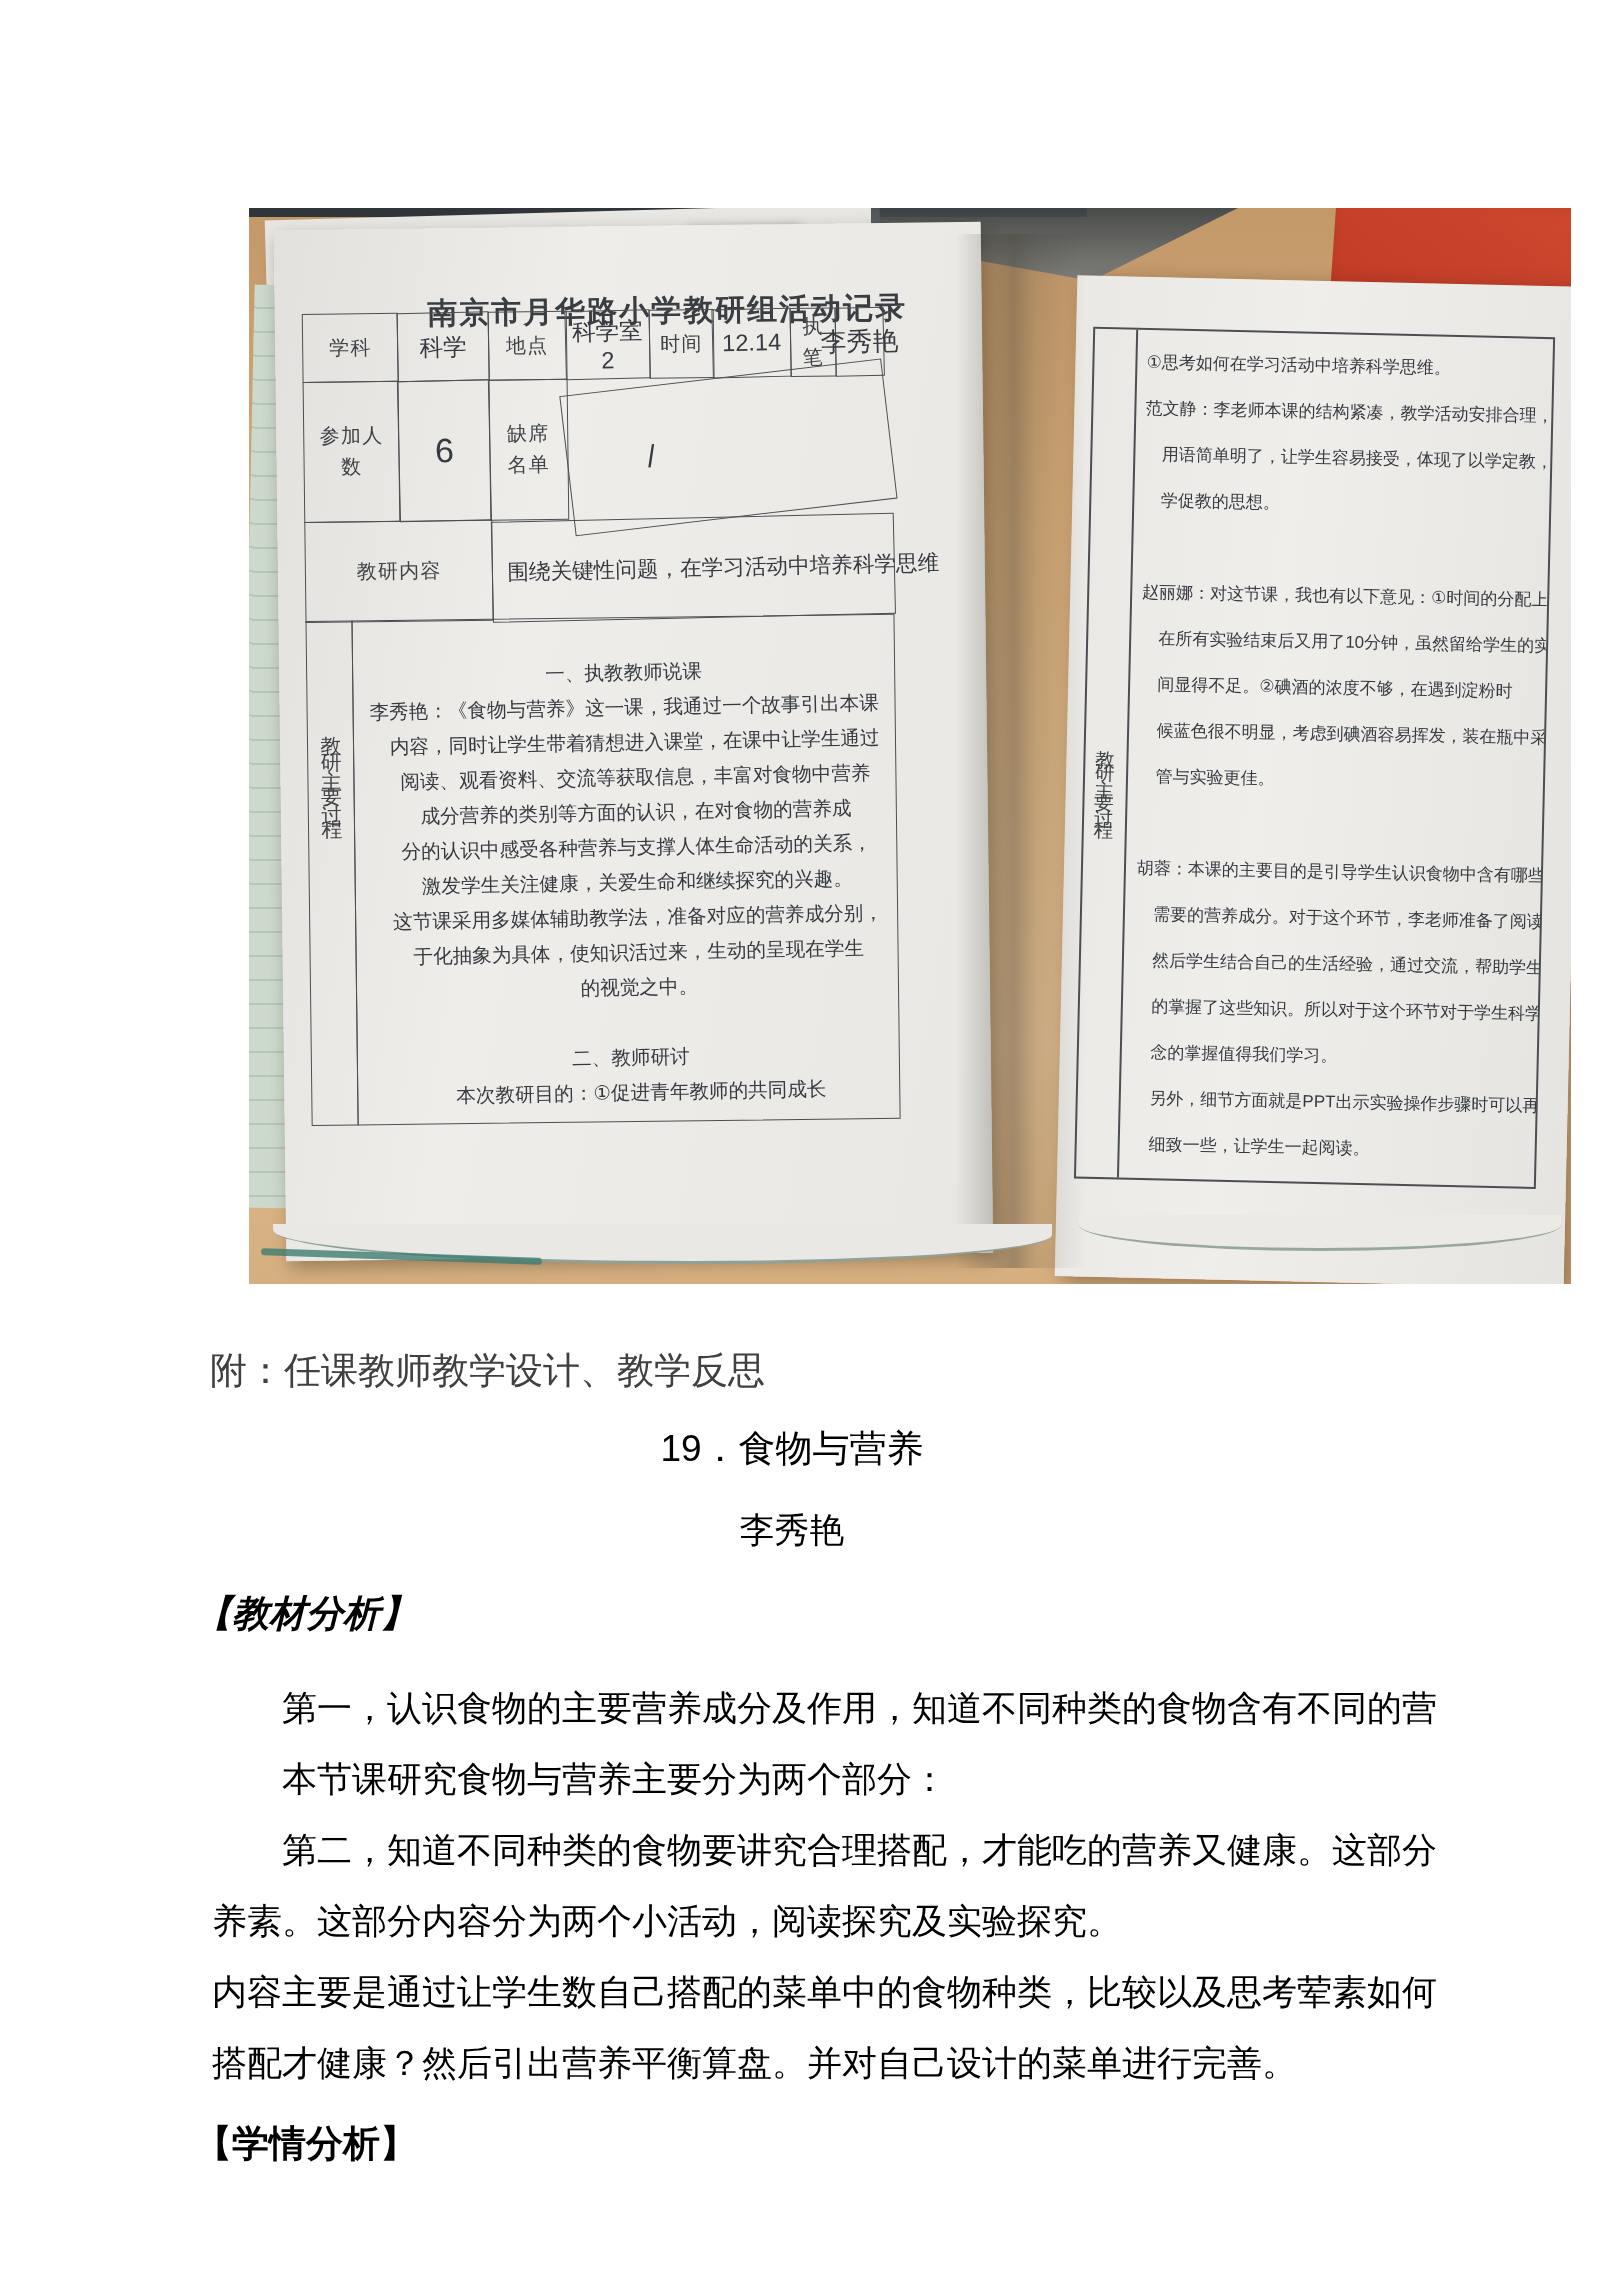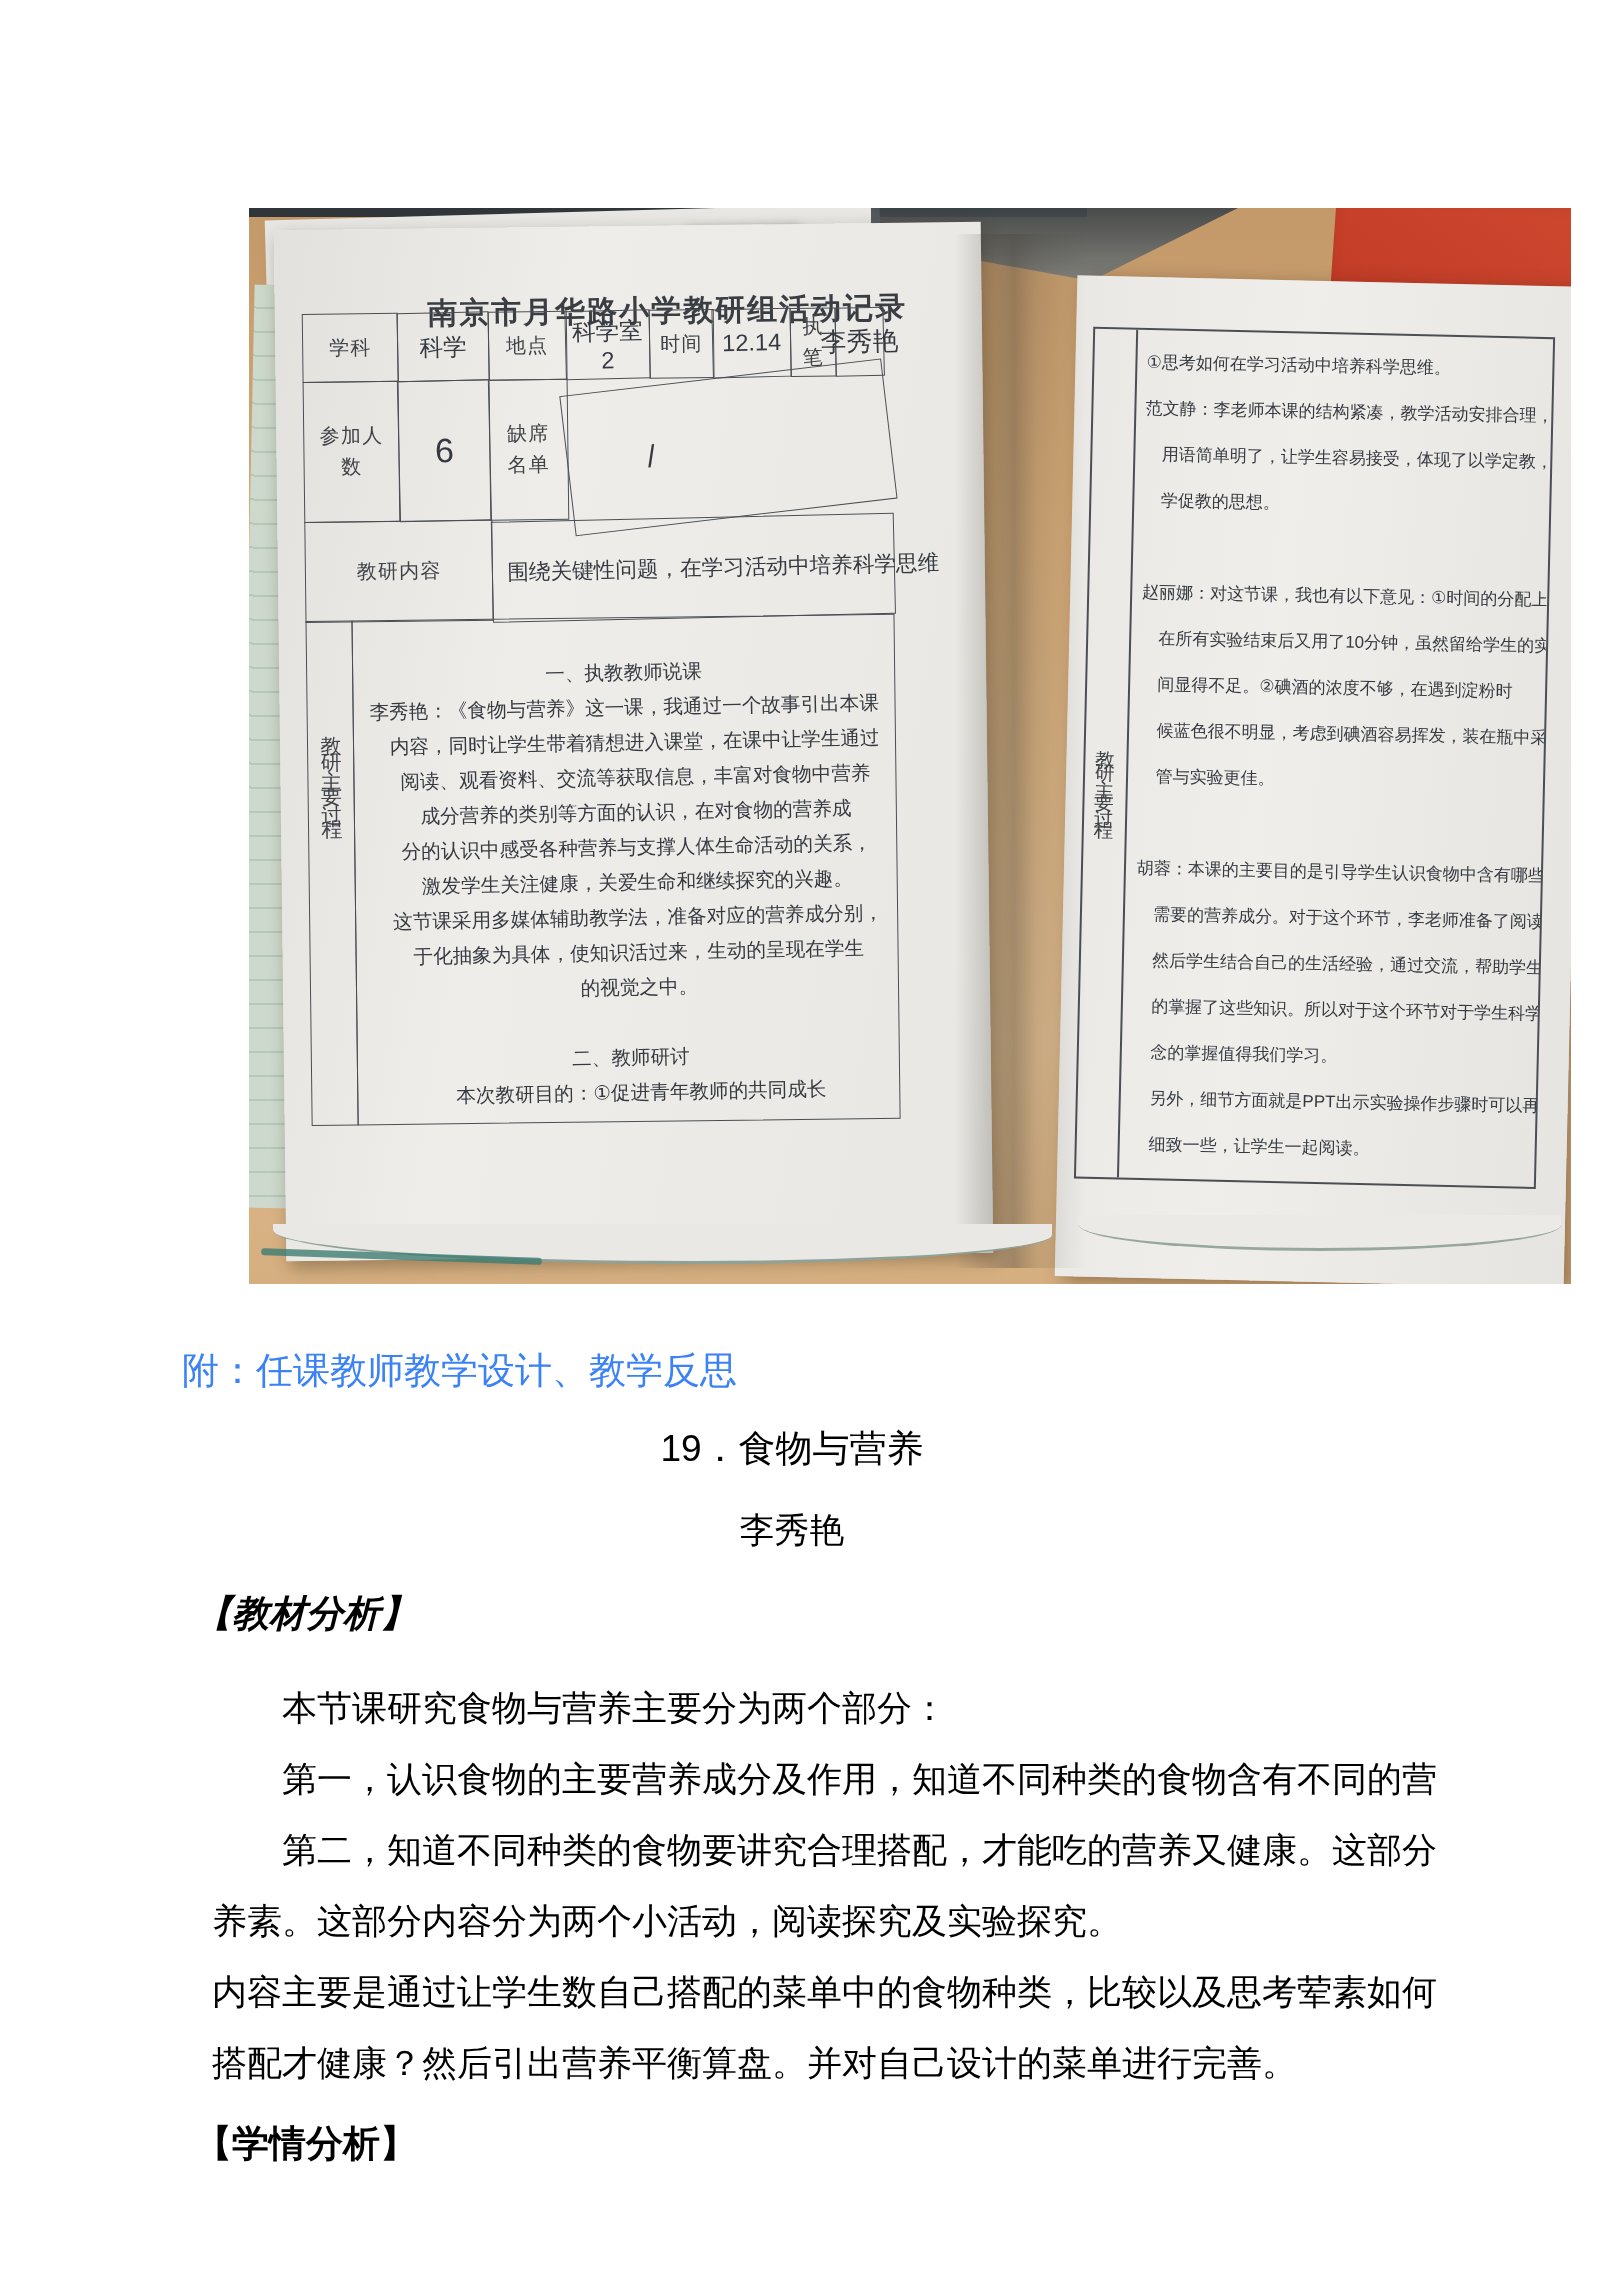--- a/index.html
+++ b/index.html
@@ -70,21 +70,21 @@
 
   .curl-a{position:absolute;left:23.6px;top:1016px;width:779px;height:37px;background:#e9e8e4;
           border-bottom:3.9px solid #8fa29a;border-radius:0 0 46% 54% / 0 0 29px 34px;}
   .curl-b{position:absolute;left:830px;top:1007px;width:482px;height:33px;background:#ebeae6;
           border-bottom:3.9px solid #97a79e;border-radius:0 0 50% 50% / 0 0 26px 26px;}
   .teal-edge{position:absolute;left:11.8px;top:1045px;width:281px;height:6.5px;background:#3e7d72;
              transform:rotate(2deg);border-radius:3.9px;opacity:.8;}
 
   
   .serif{font-family:"Liberation Serif","DejaVu Serif",serif;}
-  .attach{position:absolute;left:182px;top:1346px;font-size:37px;color:#3b82f6;white-space:nowrap;text-align:center;}
+  .attach{position:absolute;left:210px;top:1346px;font-size:37px;color:#404040;white-space:nowrap;text-align:center;}
   .lesson-title{position:absolute;left:0;top:1424px;width:1584px;text-align:center;font-size:37px;
                 color:#000;font-weight:500;}
   .author{position:absolute;left:0;top:1507px;width:1584px;text-align:center;font-size:35px;color:#000;}
   .sec-h{position:absolute;left:195px;font-size:37px;font-weight:700;color:#000;white-space:nowrap;}
   .h-mat{top:1589px;font-style:italic;} .h-xue{top:2119px;}
   .doc-lines{position:absolute;left:212px;top:1673px;width:1250px;font-size:35px;color:#000;}
   .dl{min-height:71px;line-height:71px;white-space:nowrap;}
 </style>
 </head>
 <body>
@@ -182,22 +182,22 @@
     <div class="curl-a"></div>
     <div class="curl-b"></div>
     <div class="teal-edge"></div>
   </div>
 
   <div class="attach serif">附：任课教师教学设计、教学反思</div>
   <div class="lesson-title">19．食物与营养</div>
   <div class="author">李秀艳</div>
   <div class="sec-h h-mat">【教材分析】</div>
   <div class="doc-lines serif">
+      <div class="dl">　　第一，认识食物的主要营养成分及作用，知道不同种类的食物含有不同的营</div>
       <div class="dl">　　本节课研究食物与营养主要分为两个部分：</div>
-      <div class="dl">　　第一，认识食物的主要营养成分及作用，知道不同种类的食物含有不同的营</div>
       <div class="dl">　　第二，知道不同种类的食物要讲究合理搭配，才能吃的营养又健康。这部分</div>
       <div class="dl">养素。这部分内容分为两个小活动，阅读探究及实验探究。</div>
       <div class="dl">内容主要是通过让学生数自己搭配的菜单中的食物种类，比较以及思考荤素如何</div>
       <div class="dl">搭配才健康？然后引出营养平衡算盘。并对自己设计的菜单进行完善。</div>
     </div>
   <div class="sec-h h-xue">【学情分析】</div>
 
 </div>
 
 

